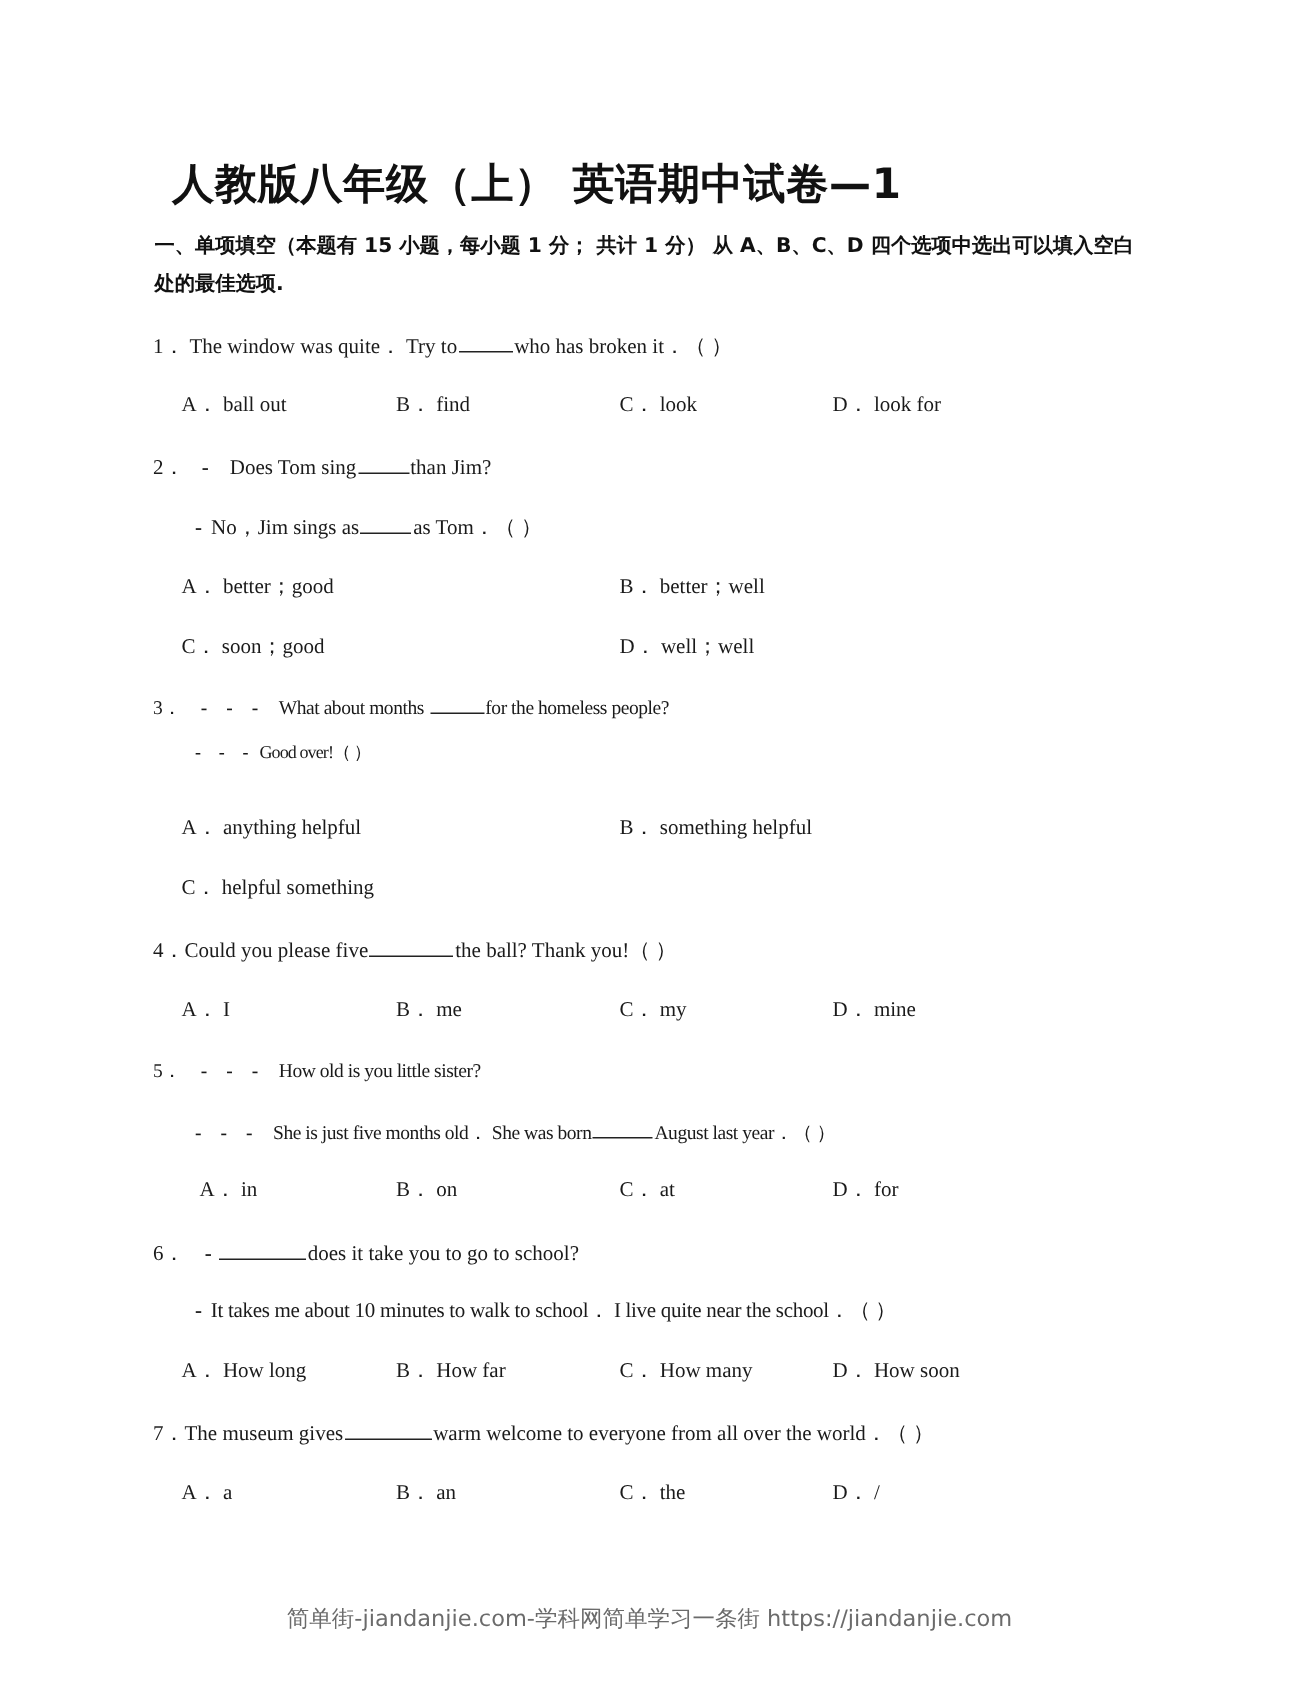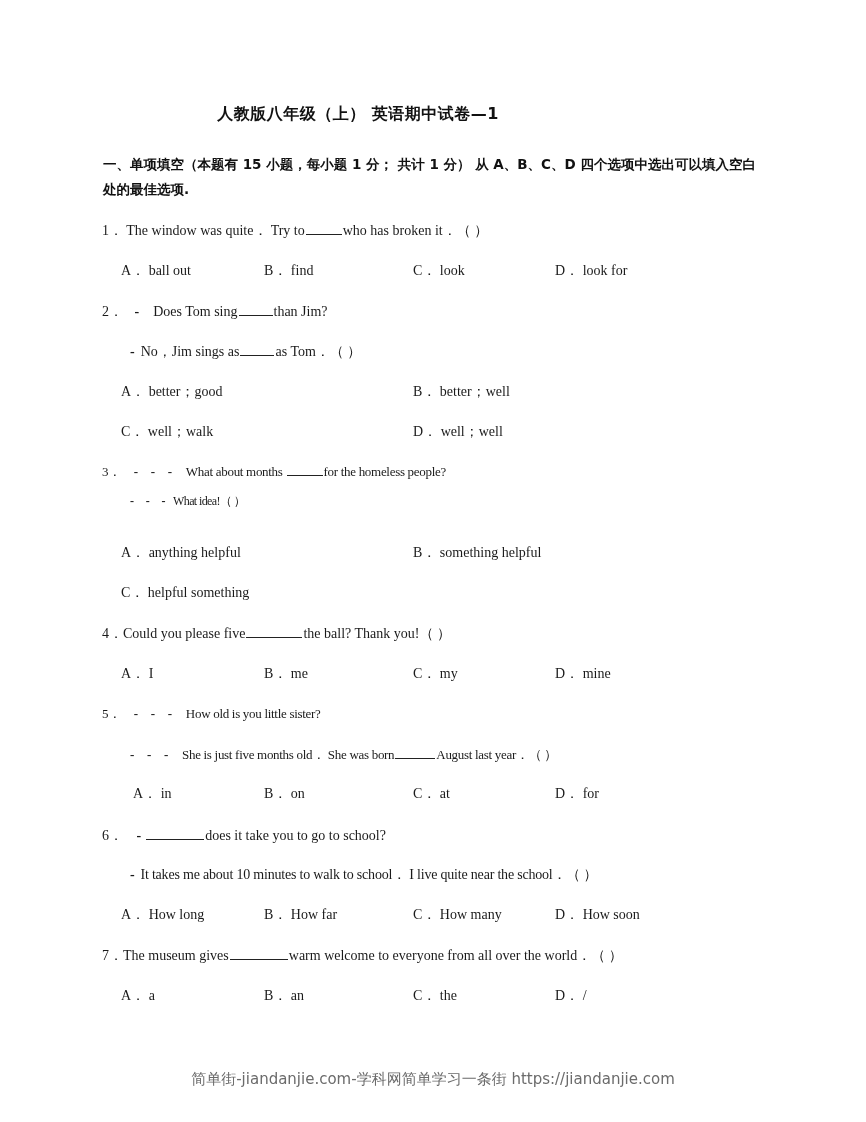--- a/index.html
+++ b/index.html
@@ -4,21 +4,21 @@
 <style>
   html, body { margin: 0; padding: 0; background: #ffffff; }
   body {
     width: 866px; height: 1122px; position: relative; overflow: hidden;
     font-family: "Liberation Serif", "DejaVu Serif", serif;
     color: #1a1a1a;
   }
   .title {
     position: absolute; left: 0; width: 716px; top: 104px;
     text-align: center; font-family: "DejaVu Sans", sans-serif;
-    font-weight: bold; font-size: 16px; letter-spacing: 0.5px; color: #111;
+    font-weight: bold; font-size: 28px; letter-spacing: 0.5px; color: #111;
   }
   .instr {
     position: absolute; left: 103px; top: 152px; width: 665px;
     font-family: "DejaVu Sans", sans-serif; font-weight: bold;
     font-size: 13.5px; line-height: 25px; color: #111;
   }
   .line {
     position: absolute; left: 102px; font-size: 14px; white-space: nowrap;
     line-height: 18px;
   }
@@ -55,31 +55,31 @@
 <div>
   <div class="line" style="top:302px">
     <span>2．</span>
     <span class="dash" style="margin-left:8px">-</span><span>Does Tom sing</span><span class="blank" style="width:34px"></span><span>than Jim?</span>
   </div>
   <div class="line indent" style="top:342px">
     <span class="dash" style="margin-right:6px">-</span><span>No，Jim sings as</span><span class="blank" style="width:34px"></span><span>as Tom．（      ）</span>
   </div>
   <div class="opt" style="left:121px;top:383px"><span>A．</span> <span>better；good</span></div>
   <div class="opt" style="left:413px;top:383px"><span>B．</span> <span>better；well</span></div>
-  <div class="opt" style="left:121px;top:423px"><span>C．</span> <span>well；walk</span></div>
+  <div class="opt" style="left:121px;top:423px"><span>C．</span> <span>soon；good</span></div>
   <div class="opt" style="left:413px;top:423px"><span>D．</span> <span>well；well</span></div>
 </div>
 
 <div>
   <div class="line small" style="top:462px">
     <span>3．</span>
     <span class="dash" style="margin-left:10px;word-spacing:10px">- - -</span><span>What about months</span> <span class="blank" style="width:36px"></span><span>for the homeless people?</span>
   </div>
   <div class="line indent small" style="top:492px;font-size:12px;letter-spacing:-0.6px">
-    <span class="dash" style="word-spacing:10px;margin-right:8px">- - -</span><span>What idea!（      ）</span>
+    <span class="dash" style="word-spacing:10px;margin-right:8px">- - -</span><span>Good over!（      ）</span>
   </div>
   <div class="opt" style="left:121px;top:544px"><span>A．</span> <span>anything helpful</span></div>
   <div class="opt" style="left:413px;top:544px"><span>B．</span> <span>something helpful</span></div>
   <div class="opt" style="left:121px;top:584px"><span>C．</span> <span>helpful something</span></div>
 </div>
 
 <div>
   <div class="line" style="top:624px">
     <span>4．</span><span>Could you please five</span><span class="blank" style="width:56px"></span><span>the ball?  Thank you!（      ）</span>
   </div>

